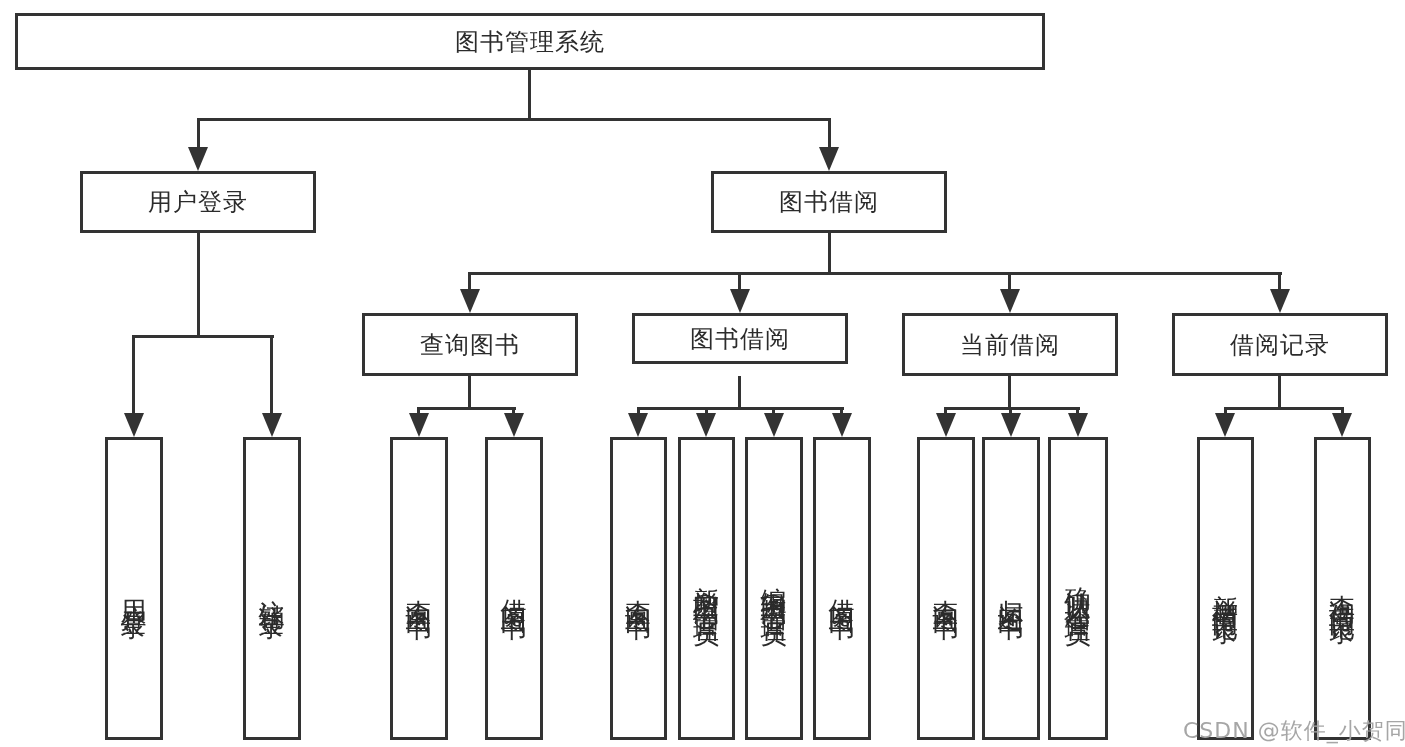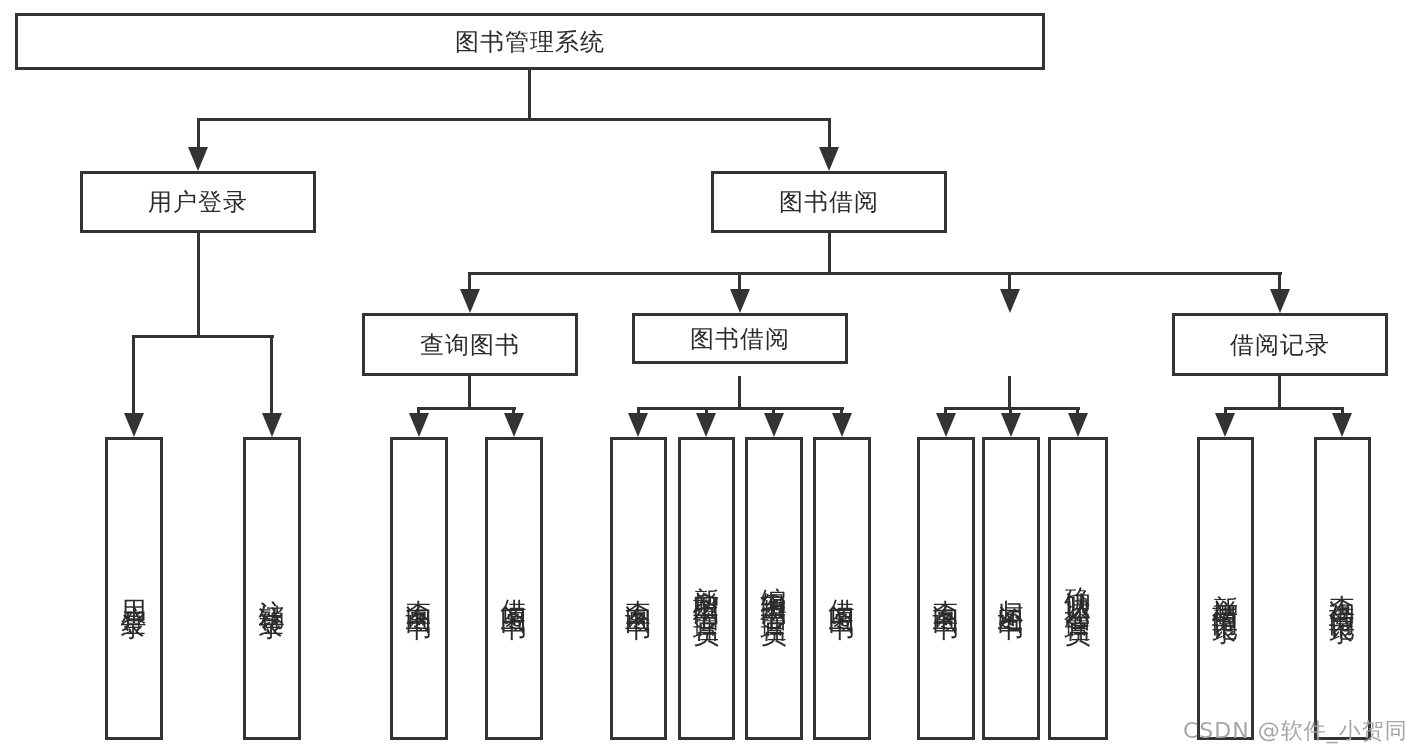--- a/index.html
+++ b/index.html
@@ -69,20 +69,21 @@
   <div class="arrow" style="left:460px;top:289px;"></div>
   <div class="line" style="left:738px;top:272px;width:3px;height:20px;"></div>
   <div class="arrow" style="left:730px;top:289px;"></div>
   <div class="line" style="left:1008px;top:272px;width:3px;height:20px;"></div>
   <div class="arrow" style="left:1000px;top:289px;"></div>
   <div class="line" style="left:1278px;top:272px;width:3px;height:20px;"></div>
   <div class="arrow" style="left:1270px;top:289px;"></div>
 
   <div class="box" style="left:362px;top:313px;width:216px;height:63px;">查询图书</div>
   <div class="box" style="left:632px;top:313px;width:216px;height:51px;">图书借阅</div>
+  <div class="box" style="left:902px;top:313px;width:216px;height:63px;">当前借阅</div>
   <div class="box" style="left:1172px;top:313px;width:216px;height:63px;font-family:Liberation Serif, serif;">借阅记录</div>
 
   <div class="line" style="left:468px;top:376px;width:3px;height:34px;"></div>
   <div class="line" style="left:417px;top:407px;width:99px;height:3px;"></div>
   <div class="line" style="left:417px;top:407px;width:3px;height:10px;"></div>
   <div class="arrow" style="left:409px;top:413px;"></div>
   <div class="line" style="left:512px;top:407px;width:3px;height:10px;"></div>
   <div class="arrow" style="left:504px;top:413px;"></div>
 
   <div class="line" style="left:738px;top:376px;width:3px;height:34px;"></div>

